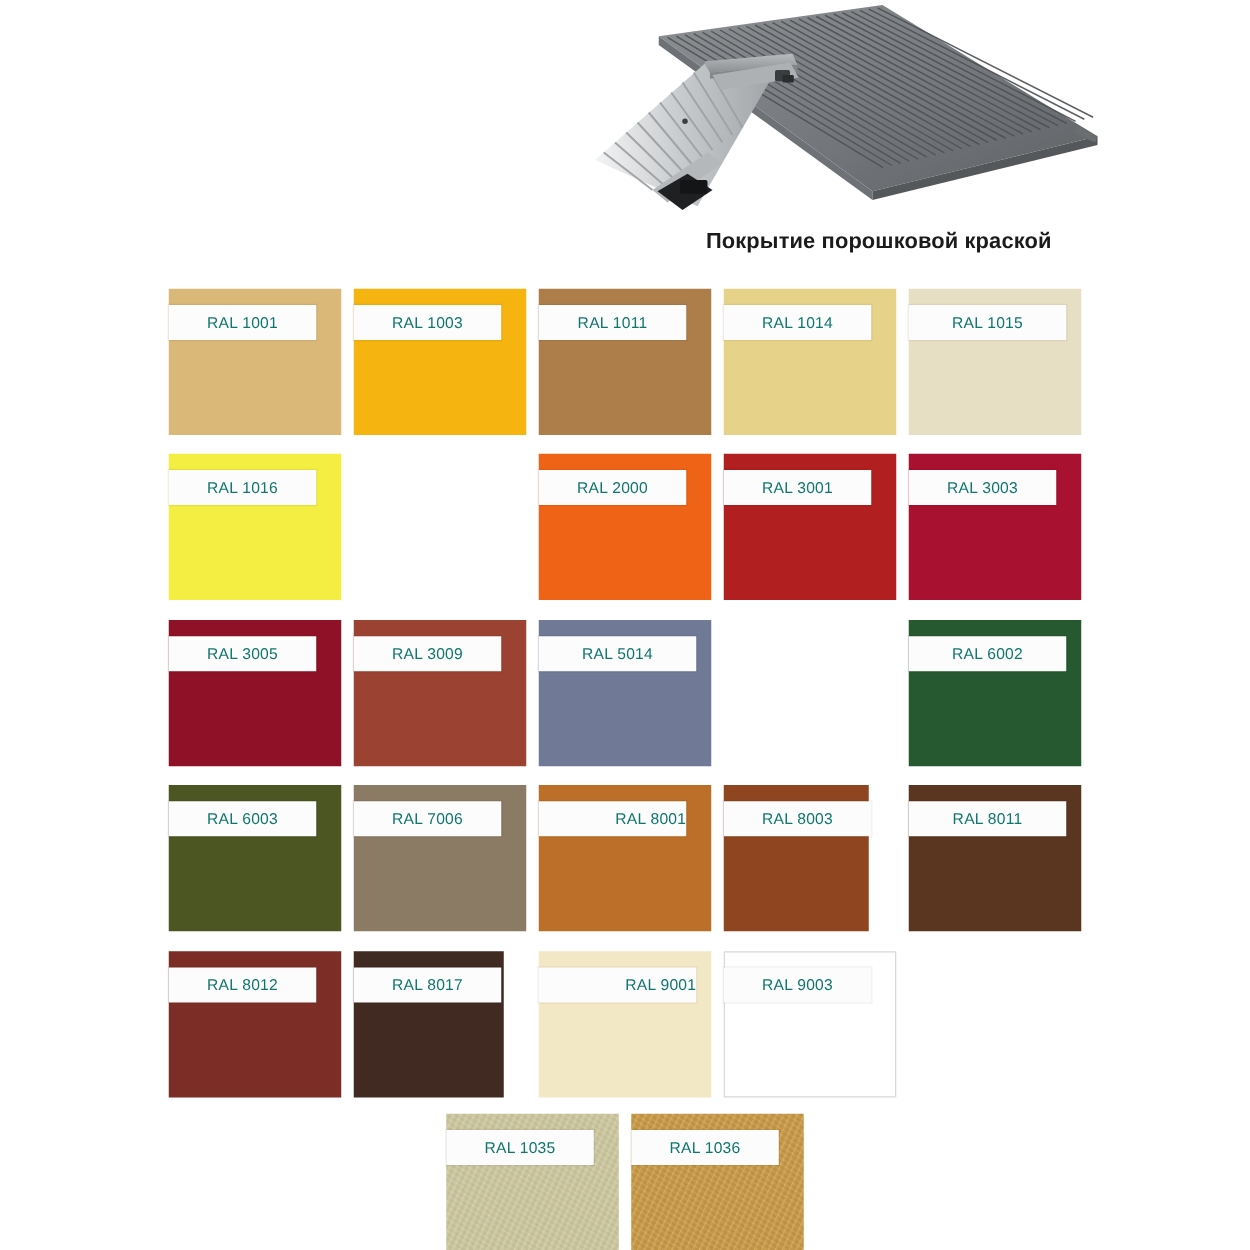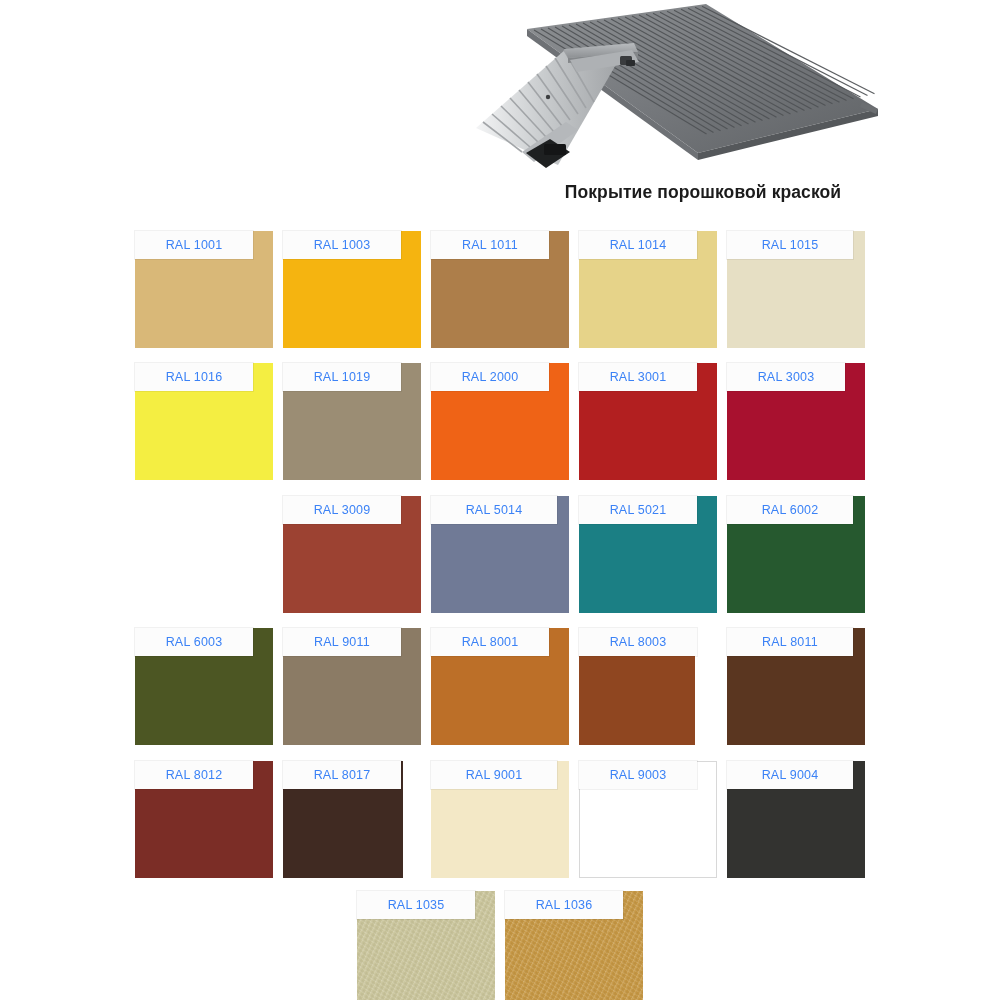--- a/index.html
+++ b/index.html
@@ -72,28 +72,28 @@
     width: 100%;
     height: 100%;
     box-sizing: border-box;
   }
   .swatch-color.outlined {
     border: 1px solid #d8d8d8;
   }
   .swatch-label {
     position: absolute;
     left: 0;
-    top: 0;
+    top: 13px;
     height: 28px;
     line-height: 28px;
     background: #fcfcfc;
     box-shadow: 0 0 0 1px rgba(0,0,0,0.055);
     text-align: center;
     font-size: 12.5px;
-    color: #3b82f6;
+    color: #0f766e;
     font-family: "Liberation Sans", sans-serif;
     letter-spacing: 0.2px;
     white-space: nowrap;
     overflow: hidden;
   }
   
   .tex {
     position: absolute;
     left: 0; top: 0; right: 0; bottom: 0;
     pointer-events: none;
@@ -223,91 +223,83 @@
       <div class="swatch-label" style="width: 118px;">RAL 1014</div>
     </div>
     <div class="swatch" style="left: 727px; top: 231px; width: 138px; height: 117px;">
       <div class="swatch-color" style="background: rgb(230, 223, 196);"></div>
       <div class="swatch-label" style="width: 126px;">RAL 1015</div>
     </div>
     <div class="swatch" style="left: 135px; top: 363px; width: 138px; height: 117px;">
       <div class="swatch-color" style="background: rgb(244, 238, 66);"></div>
       <div class="swatch-label" style="width: 118px;">RAL 1016</div>
     </div>
-    <div class="swatch" style="left: 283px; top: 363px; width: 138px; height: 117px;">
-      <div class="swatch-color" style="background: rgb(155, 141, 116);"></div>
-      <div class="swatch-label" style="width: 118px;">RAL 1019</div>
-    </div>
     <div class="swatch" style="left: 431px; top: 363px; width: 138px; height: 117px;">
       <div class="swatch-color" style="background: rgb(239, 99, 22);"></div>
       <div class="swatch-label" style="width: 118px;">RAL 2000</div>
     </div>
     <div class="swatch" style="left: 579px; top: 363px; width: 138px; height: 117px;">
       <div class="swatch-color" style="background: rgb(178, 31, 32);"></div>
       <div class="swatch-label" style="width: 118px;">RAL 3001</div>
     </div>
     <div class="swatch" style="left: 727px; top: 363px; width: 138px; height: 117px;">
       <div class="swatch-color" style="background: rgb(168, 17, 47);"></div>
       <div class="swatch-label" style="width: 118px;">RAL 3003</div>
     </div>
+    <div class="swatch" style="left: 135px; top: 496px; width: 138px; height: 117px;">
+      <div class="swatch-color" style="background: rgb(143, 17, 39);"></div>
+      <div class="swatch-label" style="width: 118px;">RAL 3005</div>
+    </div>
     <div class="swatch" style="left: 283px; top: 496px; width: 138px; height: 117px; padding-left: 27px;">
       <div class="swatch-color" style="background: rgb(156, 66, 50);"></div>
       <div class="swatch-label" style="width: 118px;">RAL 3009</div>
     </div>
     <div class="swatch" style="left: 431px; top: 496px; width: 138px; height: 117px;">
       <div class="swatch-color" style="background: rgb(112, 122, 150);"></div>
       <div class="swatch-label" style="width: 126px;">RAL 5014</div>
     </div>
-    <div class="swatch" style="left: 579px; top: 496px; width: 138px; height: 117px;">
-      <div class="swatch-color" style="background: rgb(27, 127, 132);"></div>
-      <div class="swatch-label" style="width: 118px;">RAL 5021</div>
-    </div>
     <div class="swatch" style="left: 727px; top: 496px; width: 138px; height: 117px;">
       <div class="swatch-color" style="background: rgb(38, 89, 47);"></div>
       <div class="swatch-label" style="width: 126px;">RAL 6002</div>
     </div>
     <div class="swatch" style="left: 135px; top: 628px; width: 138px; height: 117px;">
       <div class="swatch-color" style="background: rgb(76, 86, 35);"></div>
       <div class="swatch-label" style="width: 118px;">RAL 6003</div>
     </div>
     <div class="swatch" style="left: 283px; top: 628px; width: 138px; height: 117px;">
       <div class="swatch-color" style="background: rgb(139, 123, 101);"></div>
-      <div class="swatch-label" style="width: 118px;">RAL 9011</div>
+      <div class="swatch-label" style="width: 118px;">RAL 7006</div>
     </div>
     <div class="swatch" style="left: 431px; top: 628px; width: 138px; height: 117px;">
       <div class="swatch-color" style="background: rgb(188, 111, 40);"></div>
-      <div class="swatch-label" style="width: 118px;">RAL 8001</div>
+      <div class="swatch-label" style="width: 118px; text-align: right;">RAL 8001</div>
     </div>
     <div class="swatch" style="left: 579px; top: 628px; width: 116px; height: 117px;">
       <div class="swatch-color" style="background: rgb(143, 70, 32);"></div>
       <div class="swatch-label" style="width: 118px;">RAL 8003</div>
     </div>
     <div class="swatch" style="left: 727px; top: 628px; width: 138px; height: 117px;">
       <div class="swatch-color" style="background: rgb(90, 54, 32);"></div>
       <div class="swatch-label" style="width: 126px;">RAL 8011</div>
     </div>
     <div class="swatch" style="left: 135px; top: 761px; width: 138px; height: 117px;">
       <div class="swatch-color" style="background: rgb(123, 45, 38);"></div>
       <div class="swatch-label" style="width: 118px;">RAL 8012</div>
     </div>
     <div class="swatch" style="left: 283px; top: 761px; width: 120px; height: 117px;">
       <div class="swatch-color" style="background: rgb(64, 42, 34);"></div>
       <div class="swatch-label" style="width: 118px;">RAL 8017</div>
     </div>
     <div class="swatch" style="left: 431px; top: 761px; width: 138px; height: 117px;">
       <div class="swatch-color" style="background: rgb(243, 232, 198);"></div>
-      <div class="swatch-label" style="width: 126px;">RAL 9001</div>
+      <div class="swatch-label" style="width: 126px; text-align: right;">RAL 9001</div>
     </div>
     <div class="swatch" style="left: 579px; top: 761px; width: 138px; height: 117px;">
       <div class="swatch-color outlined" style="background: rgb(255, 255, 255);"></div>
       <div class="swatch-label" style="width: 118px;">RAL 9003</div>
-    </div>
-    <div class="swatch" style="left: 727px; top: 761px; width: 138px; height: 117px;">
-      <div class="swatch-color" style="background: rgb(51, 51, 48);"></div>
-      <div class="swatch-label" style="width: 126px;">RAL 9004</div>
     </div>
     <div class="swatch" style="left: 357px; top: 891px; width: 138px; height: 117px;">
       <div class="swatch-color" style="background: rgb(203, 198, 156);"></div>
       <div class="tex"></div>
       <div class="swatch-label" style="width: 118px;">RAL 1035</div>
     </div>
     <div class="swatch" style="left: 505px; top: 891px; width: 138px; height: 117px;">
       <div class="swatch-color" style="background: rgb(199, 152, 68);"></div>
       <div class="tex"></div>
       <div class="swatch-label" style="width: 118px;">RAL 1036</div>

